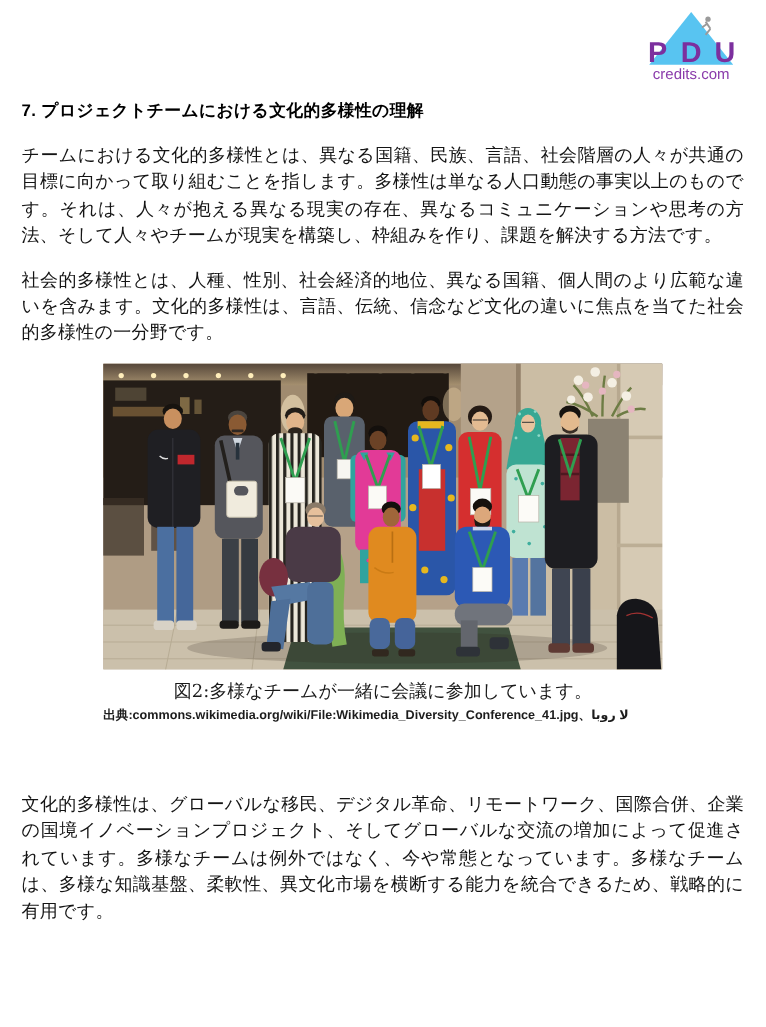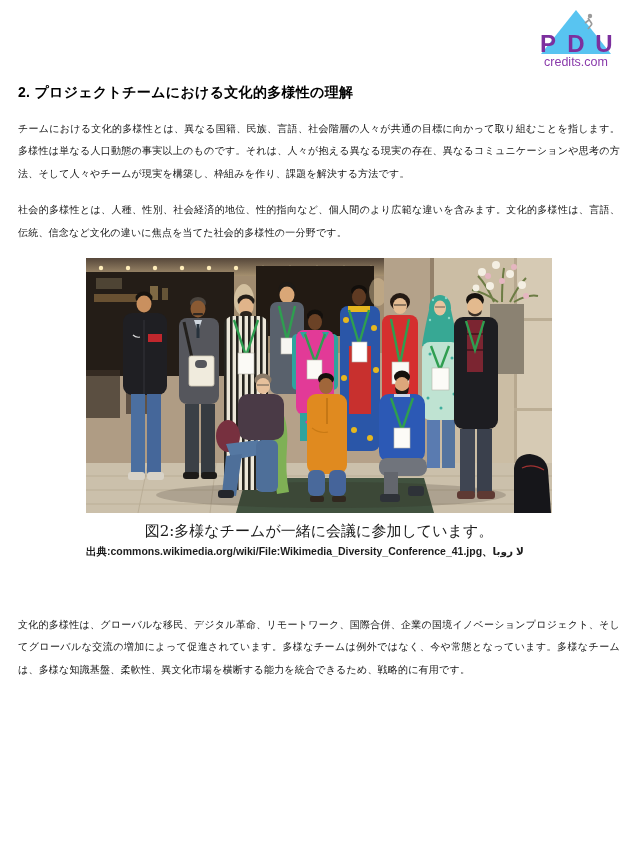--- a/index.html
+++ b/index.html
@@ -15,21 +15,21 @@
     position:absolute;top:8px;right:12px;width:100px;height:62px;
     cursor:pointer;
   }
   .content{padding:0 18px;}
   .heading{
     font-family:"Liberation Sans","DejaVu Sans",sans-serif;
     font-size:14px;font-weight:bold;color:#000;
     margin:82px 0 16px 0;letter-spacing:0.3px;line-height:20px;
   }
   .body-par{
-    font-size:10px;line-height:22.4px;margin:0 0 14px 0;
+    font-size:15px;line-height:22.4px;margin:0 0 14px 0;
     text-align:justify;text-justify:inter-character;
     letter-spacing:0.2px;color:#141414;
   }
   .figure-wrap{width:466px;margin:2px auto 0 auto;}
   .figure-wrap svg{display:block;}
   .caption{
     text-align:center;font-size:15px;color:#1a1a1a;
     margin:8px 0 0 0;line-height:21px;
   }
   .source-line{
@@ -56,24 +56,24 @@
       </g>
       <text x="22" y="44" text-anchor="middle" font-family="Liberation Sans, DejaVu Sans, sans-serif" font-size="24" font-weight="bold" fill="#7c2f9e">P</text>
       <text x="50" y="44" text-anchor="middle" font-family="Liberation Sans, DejaVu Sans, sans-serif" font-size="24" font-weight="bold" fill="#7c2f9e">D</text>
       <text x="78" y="44" text-anchor="middle" font-family="Liberation Sans, DejaVu Sans, sans-serif" font-size="24" font-weight="bold" fill="#7c2f9e">U</text>
       <text x="50" y="58" text-anchor="middle" font-family="Liberation Sans, DejaVu Sans, sans-serif" font-size="12.5" fill="#8a3bab">credits.com</text>
     </svg>
   </div>
 
   <div class="content">
 
-    <h1 class="heading">2. プロジェクトチームにおける文化的多様性の理解</h1>
+    <h1 class="heading">7. プロジェクトチームにおける文化的多様性の理解</h1>
 
     <p class="body-par">チームにおける文化的多様性とは、異なる国籍、民族、言語、社会階層の人々が共通の目標に向かって取り組むことを指します。多様性は単なる人口動態の事実以上のものです。それは、人々が抱える異なる現実の存在、異なるコミュニケーションや思考の方法、そして人々やチームが現実を構築し、枠組みを作り、課題を解決する方法です。</p>
-    <p class="body-par">社会的多様性とは、人種、性別、社会経済的地位、性的指向など、個人間のより広範な違いを含みます。文化的多様性は、言語、伝統、信念など文化の違いに焦点を当てた社会的多様性の一分野です。</p>
+    <p class="body-par">社会的多様性とは、人種、性別、社会経済的地位、異なる国籍、個人間のより広範な違いを含みます。文化的多様性は、言語、伝統、信念など文化の違いに焦点を当てた社会的多様性の一分野です。</p>
 
     <div class="figure-wrap">
       <svg viewBox="0 0 466 255" width="466" height="255">
         <defs>
           <pattern id="robeStripes" width="6" height="8" patternUnits="userSpaceOnUse">
             <rect width="6" height="8" fill="#ece7d9"></rect>
             <rect width="2.6" height="8" fill="#26241f"></rect>
           </pattern>
           <linearGradient id="ceilGrad" x1="0" y1="0" x2="0" y2="1">
             <stop offset="0" stop-color="#56473a"></stop>

